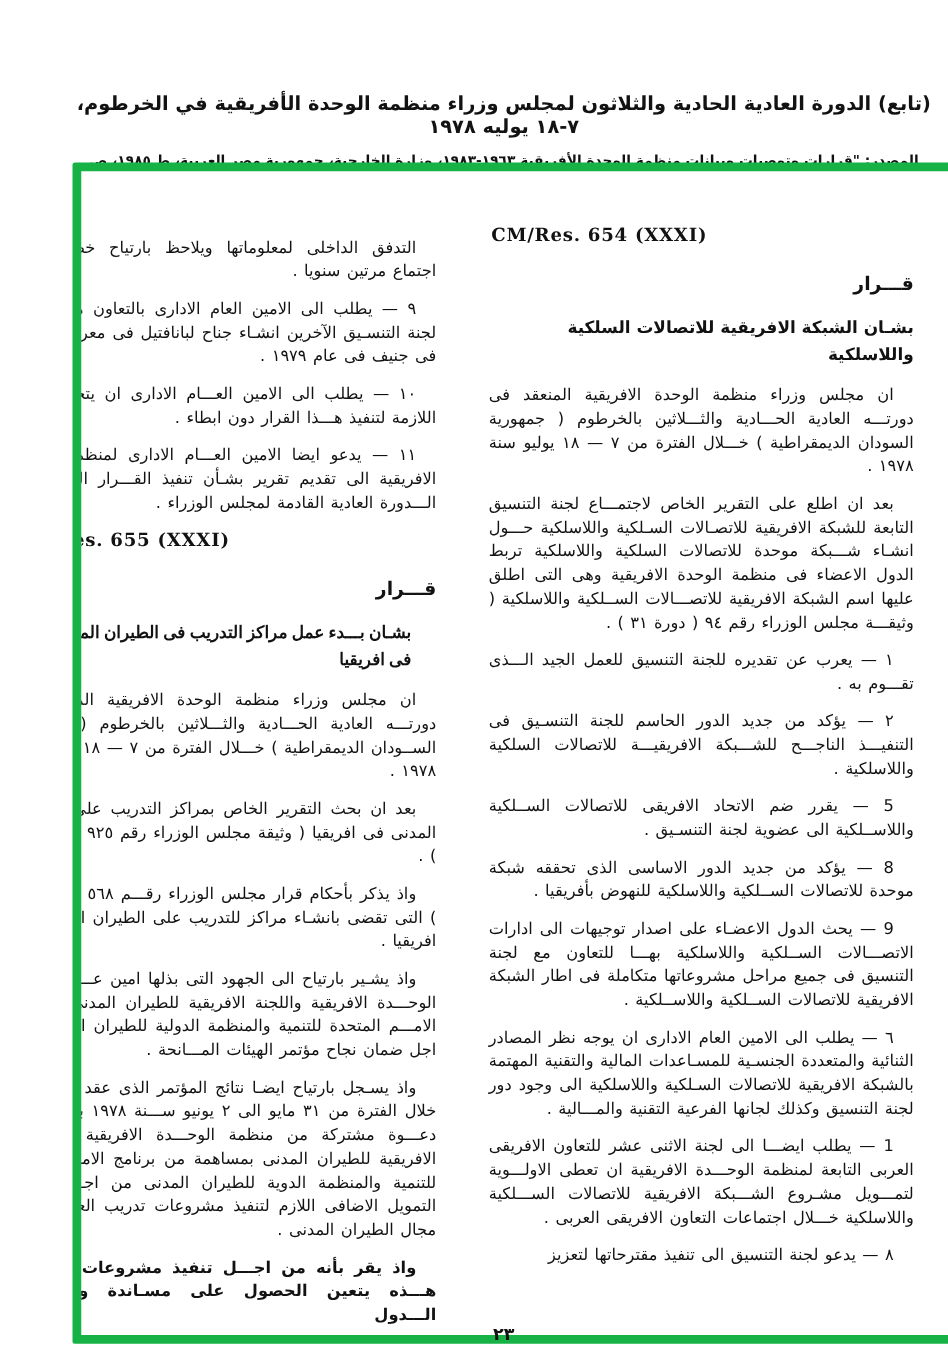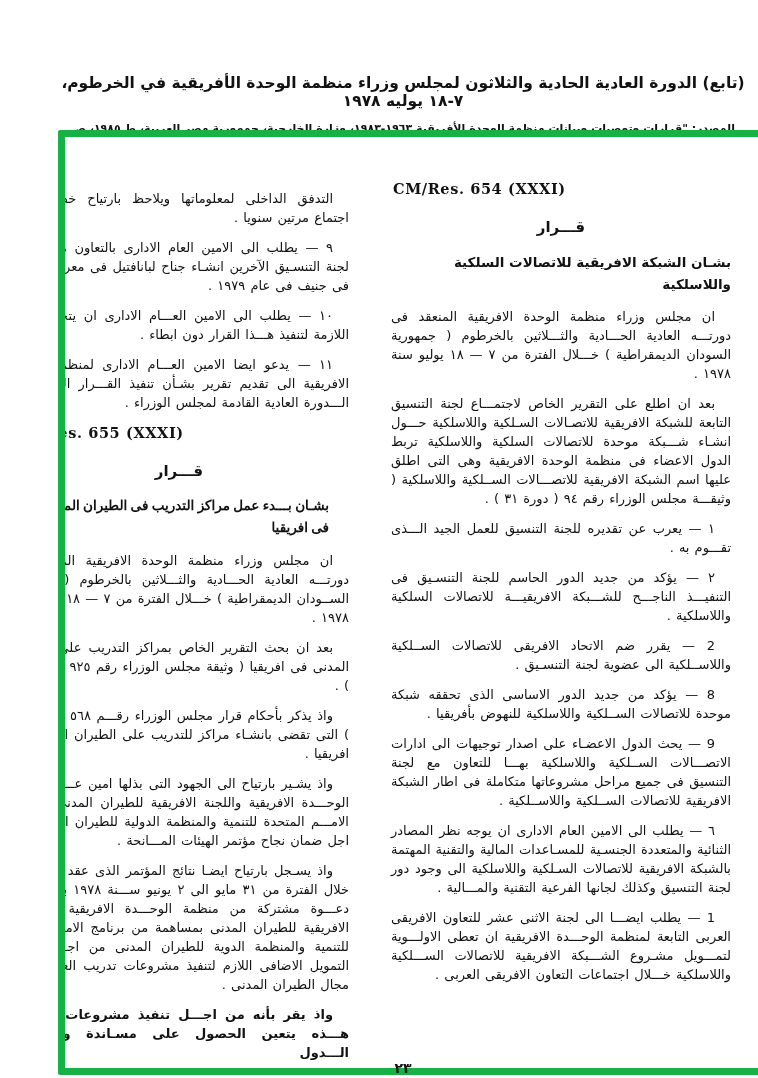--- a/index.html
+++ b/index.html
@@ -63,21 +63,21 @@
     direction: ltr;
     text-align: left;
     font-family: "DejaVu Serif", "Liberation Serif", serif;
     font-size: 14.5px;
     font-weight: 600;
     letter-spacing: 0.6px;
     margin: 6px 0 2px 0;
     padding-left: 2px;
   }
   .decision-word {
-    text-align: center;
+    text-align: right;
     font-weight: bold;
     font-size: 15px;
     margin: 18px 0 14px 0;
     letter-spacing: 1px;
   }
   .subject {
     text-align: right;
     font-weight: bold;
     font-size: 13.5px;
     line-height: 22px;
@@ -114,25 +114,26 @@
   <div class="columns" dir="rtl">
 
     <section class="col col-right">
       <div class="res-code">CM/Res. 654 (XXXI)</div>
       <div class="decision-word">قـــرار</div>
       <div class="subject">بشـان الشبكة الافريقية للاتصالات السلكية واللاسلكية</div>
       <p class="para">ان مجلس وزراء منظمة الوحدة الافريقية المنعقد فى دورتـــه العادية الحـــادية والثـــلاثين بالخرطوم ( جمهورية السودان الديمقراطية ) خـــلال الفترة من ٧ — ١٨ يوليو سنة ١٩٧٨ .</p>
       <p class="para">بعد ان اطلع على التقرير الخاص لاجتمـــاع لجنة التنسيق التابعة للشبكة الافريقية للاتصـالات السـلكية واللاسلكية حـــول انشـاء شـــبكة موحدة للاتصالات السلكية واللاسلكية تربط الدول الاعضاء فى منظمة الوحدة الافريقية وهى التى اطلق عليها اسم الشبكة الافريقية للاتصـــالات الســلكية واللاسلكية ( وثيقـــة مجلس الوزراء رقم ٩٤ ( دورة ٣١ ) .</p>
       <p class="para">١ — يعرب عن تقديره للجنة التنسيق للعمل الجيد الـــذى تقـــوم به .</p>
       <p class="para">٢ — يؤكد من جديد الدور الحاسم للجنة التنسـيق فى التنفيـــذ الناجـــح للشـــبكة الافريقيـــة للاتصالات السلكية واللاسلكية .</p>
-      <p class="para">2 — يقرر ضم الاتحاد الافريقى للاتصالات الســلكية واللاســلكية الى عضوية لجنة التنسـيق .</p>
+      <p class="para">5 — يقرر ضم الاتحاد الافريقى للاتصالات الســلكية واللاســلكية الى عضوية لجنة التنسـيق .</p>
       <p class="para">8 — يؤكد من جديد الدور الاساسى الذى تحققه شبكة موحدة للاتصالات الســلكية واللاسلكية للنهوض بأفريقيا .</p>
       <p class="para">9 — يحث الدول الاعضـاء على اصدار توجيهات الى ادارات الاتصـــالات الســلكية واللاسلكية بهـــا للتعاون مع لجنة التنسيق فى جميع مراحل مشروعاتها متكاملة فى اطار الشبكة الافريقية للاتصالات الســلكية واللاســلكية .</p>
       <p class="para">٦ — يطلب الى الامين العام الادارى ان يوجه نظر المصادر الثنائية والمتعددة الجنسـية للمسـاعدات المالية والتقنية المهتمة بالشبكة الافريقية للاتصالات السـلكية واللاسلكية الى وجود دور لجنة التنسيق وكذلك لجانها الفرعية التقنية والمـــالية .</p>
       <p class="para">1 — يطلب ايضـــا الى لجنة الاثنى عشر للتعاون الافريقى العربى التابعة لمنظمة الوحـــدة الافريقية ان تعطى الاولـــوية لتمـــويل مشـروع الشـــبكة الافريقية للاتصالات الســـلكية واللاسلكية خـــلال اجتماعات التعاون الافريقى العربى .</p>
+      <p class="para">٨ — يدعو لجنة التنسيق الى تنفيذ مقترحاتها لتعزيز</p>
     </section>
 
     <section class="col col-left">
       <p class="para">التدفق الداخلى لمعلوماتها ويلاحظ بارتياح خطتها لعقد اجتماع مرتين سنويا .</p>
       <p class="para">٩ — يطلب الى الامين العام الادارى بالتعاون مع اعضـاء لجنة التنسـيق الآخرين انشـاء جناح لبانافتيل فى معرض تليكوم فى جنيف فى عام ١٩٧٩ .</p>
       <p class="para">١٠ — يطلب الى الامين العـــام الادارى ان يتخذ التدابير اللازمة لتنفيذ هـــذا القرار دون ابطاء .</p>
       <p class="para">١١ — يدعو ايضا الامين العـــام الادارى لمنظمة الوحدة الافريقية الى تقديم تقرير بشـأن تنفيذ القـــرار الحالى الى الـــدورة العادية القادمة لمجلس الوزراء .</p>
       <div class="res-code">CM/Res. 655 (XXXI)</div>
       <div class="decision-word">قـــرار</div>
       <div class="subject narrow">بشـان بـــدء عمل مراكز التدريب فى الطيران المدنى فى افريقيا</div>

